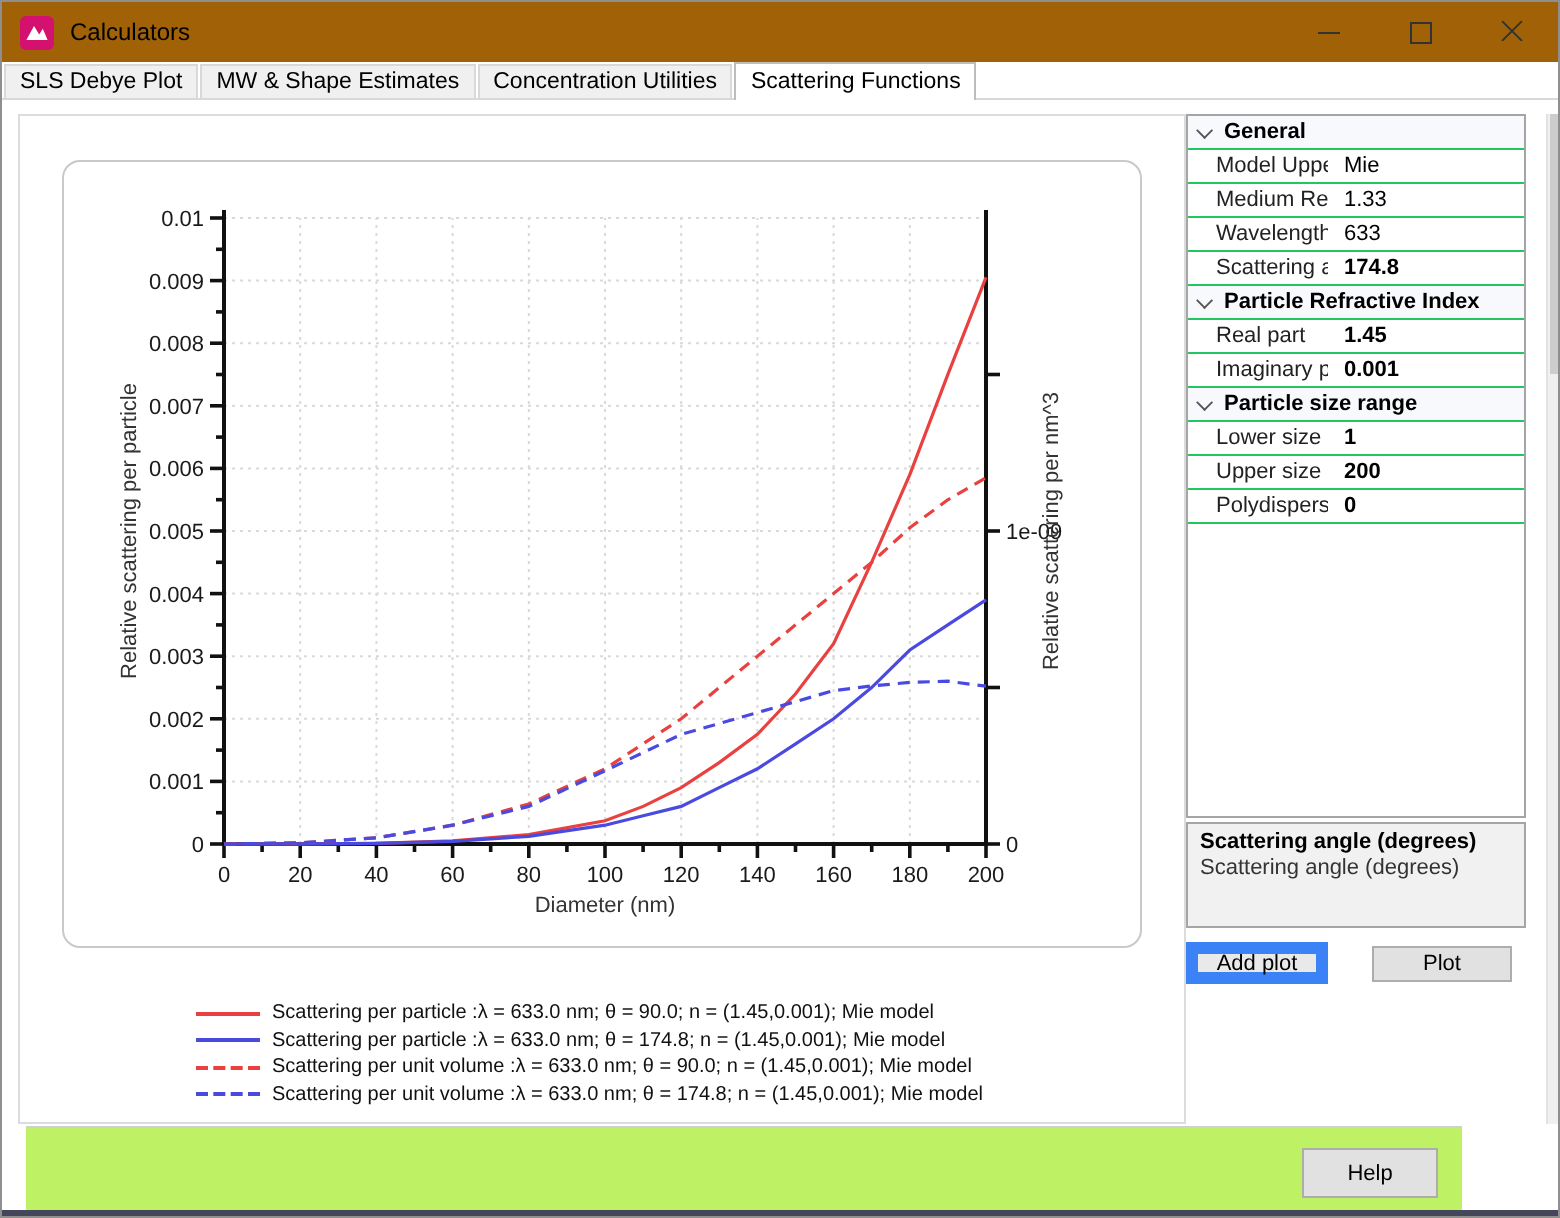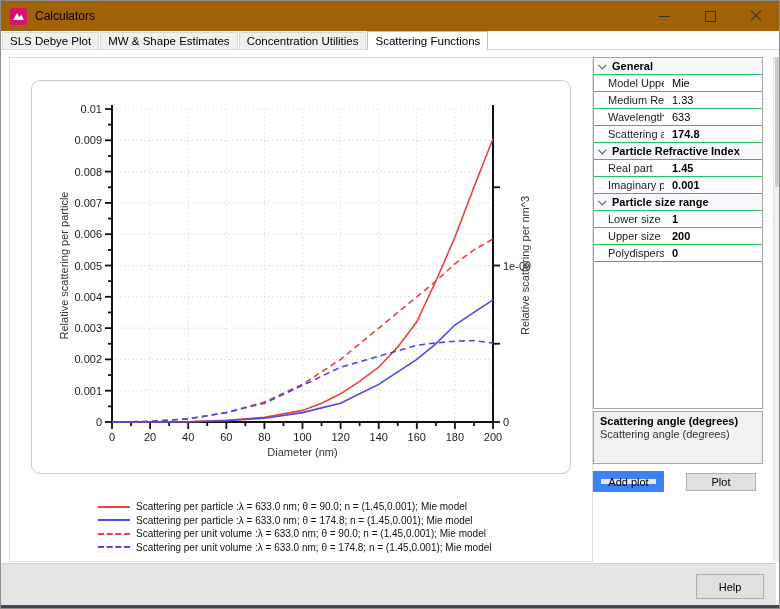--- a/index.html
+++ b/index.html
@@ -49,26 +49,26 @@
   .prop-row.group{font-weight:bold;background:#f7f9fc;}
   .chevron{width:5px;height:5px;border-left:1.2px solid #555;border-bottom:1.2px solid #555;transform:rotate(-45deg) translateY(-1px);margin:0 6px 0 6px;flex:none;}
   .prop-label{width:56px;overflow:hidden;flex:none;color:#222;}
   .prop-row:not(.group) .prop-label{margin-left:14px;}
   .prop-value{margin-left:8px;color:#000;}
   .prop-value.bold{font-weight:bold;}
   .desc-box{position:absolute;left:0;top:354px;width:170px;height:53px;background:#f1f1f1;border:1px solid #a5a5a5;box-sizing:border-box;padding:3px 6px;}
   .desc-title{font-size:11px;font-weight:bold;color:#000;}
   .desc-text{font-size:11px;color:#333;margin-top:1px;}
   .btn{display:flex;align-items:center;justify-content:center;font-size:11px;color:#000;background:#e5e5e5;border:1px solid #adadad;box-sizing:border-box;}
-  .btn-addplot{position:absolute;left:0px;top:414px;width:71px;height:21px;border:8px solid #3b82f6;background:#e9e9e9;}
+  .btn-addplot{position:absolute;left:0px;top:414px;width:71px;height:21px;border:6px solid #3b82f6;background:#e9e9e9;}
   .btn-plot{position:absolute;left:93px;top:416px;width:70px;height:18px;background:#e1e1e1;}
   .scroll-strip{position:absolute;left:772px;top:7px;width:7px;height:505px;background:#f0f0f0;border-left:1px solid #e2e2e2;box-sizing:border-box;}
   .scroll-thumb{position:absolute;left:1px;top:0;width:5px;height:130px;background:#cdcdcd;}
   
-  .footer{position:absolute;left:0;top:562px;width:775px;height:42px;background:#e5e5e5;border-top:1px solid #d0d0d0;box-sizing:border-box;}
+  .footer{position:absolute;left:12px;top:562px;width:718px;height:42px;background:#bef264;border-top:1px solid #d0d0d0;box-sizing:border-box;}
   .btn-help{position:absolute;right:12px;top:10px;width:68px;height:25px;background:#e1e1e1;}
   .bottom-strip{position:absolute;left:0;top:604px;width:780px;height:5px;background:#44465a;}
 </style>
 </head>
 <body>
 
 <div class="titlebar">
   <svg class="app-icon" viewBox="0 0 17 17">
     <rect x="0" y="0" width="17" height="17" rx="3" fill="#d4116f"></rect>
     <path d="M3.2 12 L7 5 L9.6 9.2 L11.4 6.4 L13.8 12 Z" fill="#ffffff"></path>

